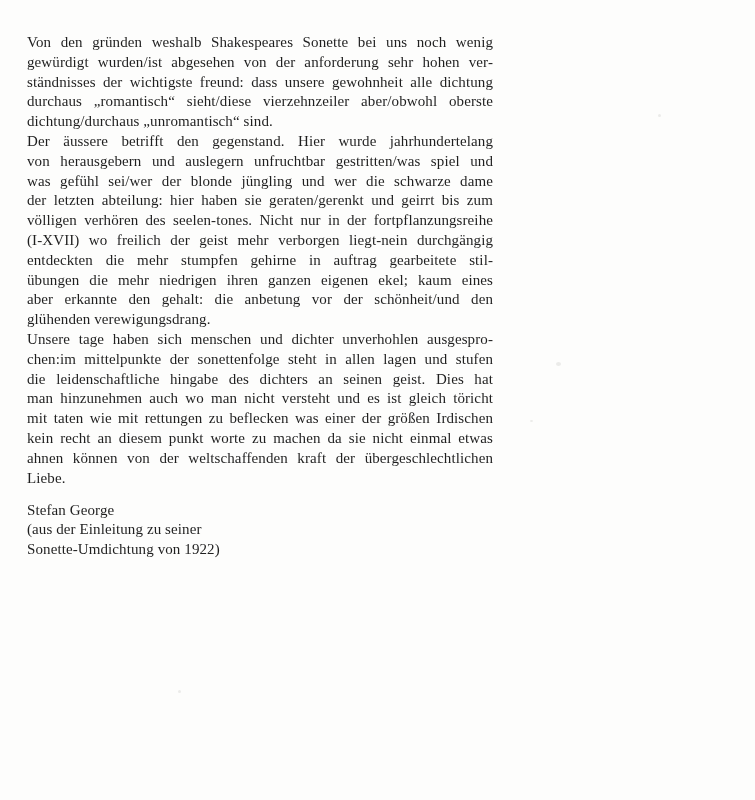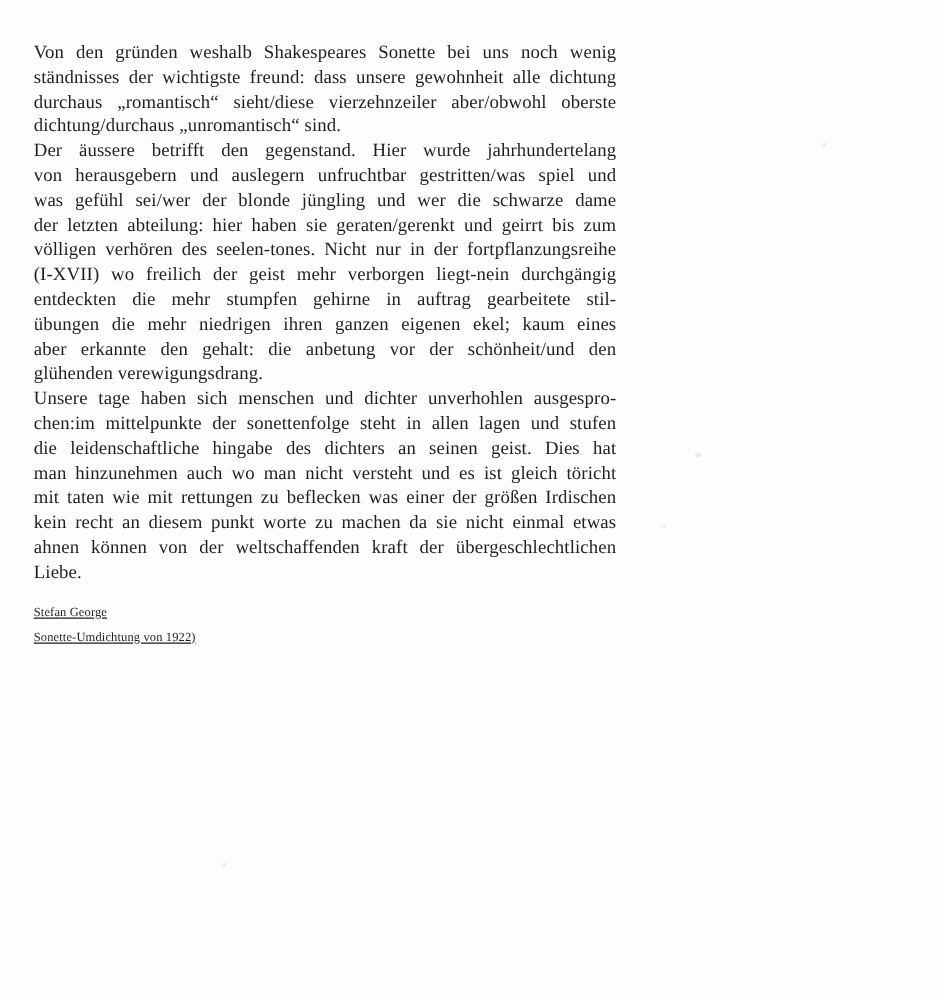--- a/index.html
+++ b/index.html
@@ -31,41 +31,41 @@
     letter-spacing: 0.1px;
     overflow: hidden;
   }
   .line.para-end {
     text-align-last: left;
   }
   .sig-block {
     margin-top: 12.5px;
   }
   .sig-line {
-    font-size: 10px;
+    font-size: 15px;
     line-height: 19.6px;
     height: 19.6px;
     text-align: left;
     letter-spacing: 0.1px;
-    text-decoration: underline;
   }
   .speckle {
     position: absolute;
     border-radius: 50%;
     background: #9a9a94;
     opacity: 0.18;
   }
 </style>
 </head>
 <body>
 
 <div class="page">
   <div class="text-block">
     <div id="lines">
         <div class="line">Von den gründen weshalb Shakespeares Sonette bei uns noch wenig</div>
+        <div class="line">gewürdigt wurden/ist abgesehen von der anforderung sehr hohen ver-</div>
         <div class="line">ständnisses der wichtigste freund: dass unsere gewohnheit alle dichtung</div>
         <div class="line">durchaus „romantisch“ sieht/diese vierzehnzeiler aber/obwohl oberste</div>
         <div class="line para-end">dichtung/durchaus „unromantisch“ sind.</div>
         <div class="line">Der äussere betrifft den gegenstand. Hier wurde jahrhundertelang</div>
         <div class="line">von herausgebern und auslegern unfruchtbar gestritten/was spiel und</div>
         <div class="line">was gefühl sei/wer der blonde jüngling und wer die schwarze dame</div>
         <div class="line">der letzten abteilung: hier haben sie geraten/gerenkt und geirrt bis zum</div>
         <div class="line">völligen verhören des seelen-tones. Nicht nur in der fortpflanzungsreihe</div>
         <div class="line">(I-XVII) wo freilich der geist mehr verborgen liegt-nein durchgängig</div>
         <div class="line">entdeckten die mehr stumpfen gehirne in auftrag gearbeitete stil-</div>
@@ -76,20 +76,21 @@
         <div class="line">chen:im mittelpunkte der sonettenfolge steht in allen lagen und stufen</div>
         <div class="line">die leidenschaftliche hingabe des dichters an seinen geist. Dies hat</div>
         <div class="line">man hinzunehmen auch wo man nicht versteht und es ist gleich töricht</div>
         <div class="line">mit taten wie mit rettungen zu beflecken was einer der größen Irdischen</div>
         <div class="line">kein recht an diesem punkt worte zu machen da sie nicht einmal etwas</div>
         <div class="line">ahnen können von der weltschaffenden kraft der übergeschlechtlichen</div>
         <div class="line para-end">Liebe.</div>
       </div>
     <div class="sig-block">
       <div class="sig-line">Stefan George</div>
+      <div class="sig-line">(aus der Einleitung zu seiner</div>
       <div class="sig-line">Sonette-Umdichtung von 1922)</div>
     </div>
   </div>
   <div class="speckle" style="left:556px; top:362px; width:5px; height:4px;"></div>
   <div class="speckle" style="left:658px; top:114px; width:3px; height:3px;"></div>
   <div class="speckle" style="left:178px; top:690px; width:3px; height:3px;"></div>
   <div class="speckle" style="left:530px; top:420px; width:3px; height:2px;"></div>
 </div>
 
 </body></html>

